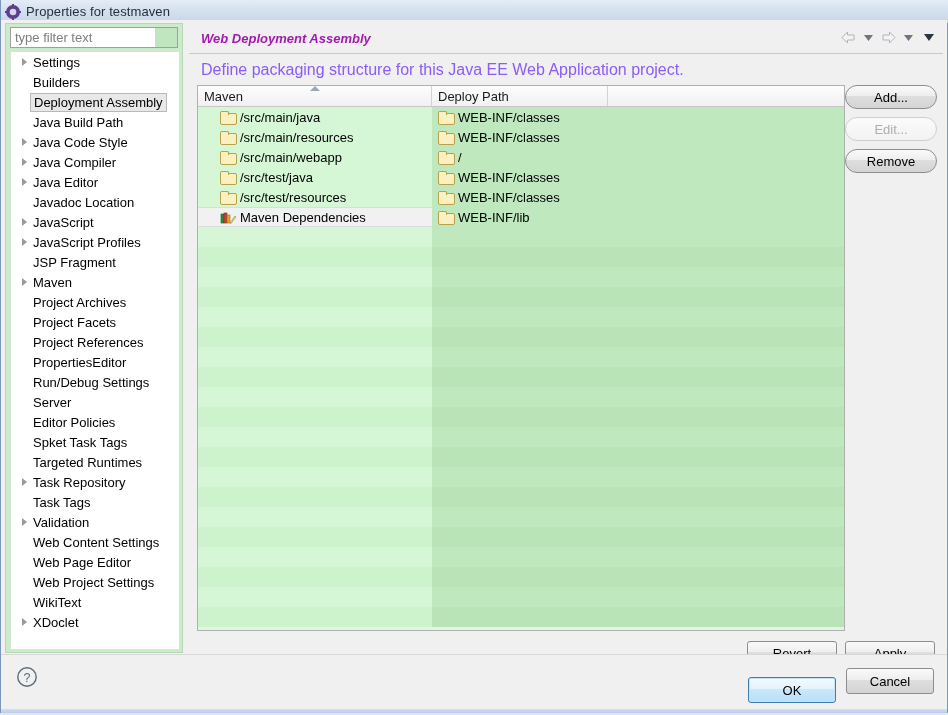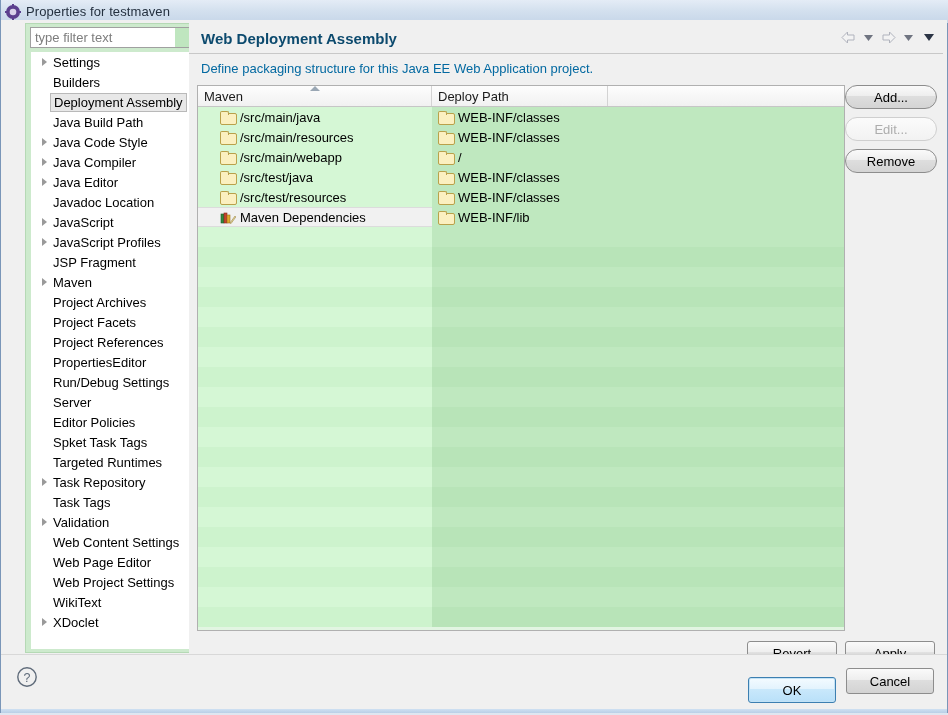--- a/index.html
+++ b/index.html
@@ -90,21 +90,20 @@
     background: #f0f0f0;
   }
 
   
   #left-pane {
     position: absolute;
     left: 4px; top: 3px;
     width: 178px; height: 630px;
     background: #cdeacd;
     border: 1px solid #b5d9b5;
-    margin-left: 20px;
   }
   #filter-box {
     position: absolute;
     left: 4px; top: 3px;
     width: 168px; height: 21px;
     background: #ffffff;
     border: 1px solid #a0a0a0;
     display: flex; align-items: center;
   }
   #filter-input-text {
@@ -166,40 +165,41 @@
   }
 
   #page-header {
     position: absolute;
     left: 0; top: 0;
     width: 754px; height: 31px;
     display: flex; align-items: center;
     border-bottom: 1px solid #c8c8c8;
   }
   #page-title {
-    font-size: 15px;
+    font-size: 13px;
     font-weight: bold;
     padding-left: 12px;
-    color: #0c4a6e;
+    color: #a21caf;
+    font-style: italic;
   }
   #nav-controls {
     position: absolute;
     right: 6px; top: 6px;
     display: flex; align-items: center; gap: 3px;
   }
   .nav-btn {
     width: 17px; height: 17px;
     display: flex; align-items: center; justify-content: center;
   }
 
   #page-description {
     position: absolute;
     left: 12px; top: 38px;
-    font-size: 13px;
-    color: #0369a1;
+    font-size: 16px;
+    color: #8b5cf6;
     white-space: nowrap;
   }
 
   
   #assembly-table {
     position: absolute;
     left: 8px; top: 62px;
     width: 648px; height: 546px;
     border: 1px solid #b0b0b0;
     background: #e2f5e2;

